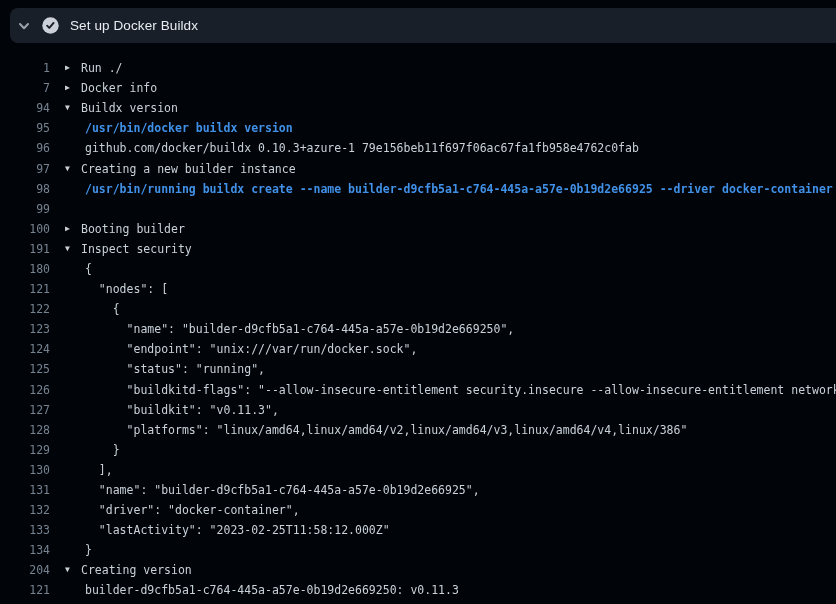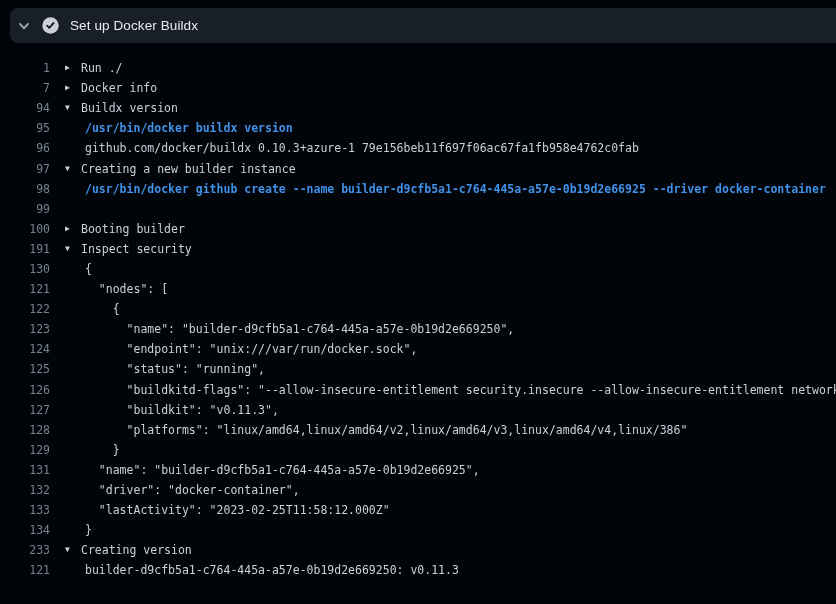--- a/index.html
+++ b/index.html
@@ -80,129 +80,134 @@
 
   <div class="row group">
     <span class="num">97</span>
     <span class="arrow">▼</span>
     <span class="text">Creating a new builder instance</span>
   </div>
 
   <div class="row command">
     <span class="num">98</span>
     <span class="arrow"></span>
-    <span class="text">/usr/bin/docker github create --name builder-d9cfb5a1-c764-445a-a57e-0b19d2e66925 --driver docker-container</span>
+    <span class="text">/usr/bin/running buildx create --name builder-d9cfb5a1-c764-445a-a57e-0b19d2e66925 --driver docker-container</span>
   </div>
 
   <div class="row output">
     <span class="num">99</span>
     <span class="arrow"></span>
   </div>
 
   <div class="row group">
     <span class="num">100</span>
     <span class="arrow">▶</span>
     <span class="text">Booting builder</span>
   </div>
 
   <div class="row group">
     <span class="num">191</span>
     <span class="arrow">▼</span>
     <span class="text">Inspect security</span>
   </div>
 
   <div class="row output">
+    <span class="num">180</span>
+    <span class="arrow"></span>
+    <span class="text">{</span>
+  </div>
+
+  <div class="row output">
+    <span class="num">121</span>
+    <span class="arrow"></span>
+    <span class="text">  "nodes": [</span>
+  </div>
+
+  <div class="row output">
+    <span class="num">122</span>
+    <span class="arrow"></span>
+    <span class="text">    {</span>
+  </div>
+
+  <div class="row output">
+    <span class="num">123</span>
+    <span class="arrow"></span>
+    <span class="text">      "name": "builder-d9cfb5a1-c764-445a-a57e-0b19d2e669250",</span>
+  </div>
+
+  <div class="row output">
+    <span class="num">124</span>
+    <span class="arrow"></span>
+    <span class="text">      "endpoint": "unix:///var/run/docker.sock",</span>
+  </div>
+
+  <div class="row output">
+    <span class="num">125</span>
+    <span class="arrow"></span>
+    <span class="text">      "status": "running",</span>
+  </div>
+
+  <div class="row output">
+    <span class="num">126</span>
+    <span class="arrow"></span>
+    <span class="text">      "buildkitd-flags": "--allow-insecure-entitlement security.insecure --allow-insecure-entitlement network.host",</span>
+  </div>
+
+  <div class="row output">
+    <span class="num">127</span>
+    <span class="arrow"></span>
+    <span class="text">      "buildkit": "v0.11.3",</span>
+  </div>
+
+  <div class="row output">
+    <span class="num">128</span>
+    <span class="arrow"></span>
+    <span class="text">      "platforms": "linux/amd64,linux/amd64/v2,linux/amd64/v3,linux/amd64/v4,linux/386"</span>
+  </div>
+
+  <div class="row output">
+    <span class="num">129</span>
+    <span class="arrow"></span>
+    <span class="text">    }</span>
+  </div>
+
+  <div class="row output">
     <span class="num">130</span>
     <span class="arrow"></span>
-    <span class="text">{</span>
+    <span class="text">  ],</span>
+  </div>
+
+  <div class="row output">
+    <span class="num">131</span>
+    <span class="arrow"></span>
+    <span class="text">  "name": "builder-d9cfb5a1-c764-445a-a57e-0b19d2e66925",</span>
+  </div>
+
+  <div class="row output">
+    <span class="num">132</span>
+    <span class="arrow"></span>
+    <span class="text">  "driver": "docker-container",</span>
+  </div>
+
+  <div class="row output">
+    <span class="num">133</span>
+    <span class="arrow"></span>
+    <span class="text">  "lastActivity": "2023-02-25T11:58:12.000Z"</span>
+  </div>
+
+  <div class="row output">
+    <span class="num">134</span>
+    <span class="arrow"></span>
+    <span class="text">}</span>
+  </div>
+
+  <div class="row group">
+    <span class="num">204</span>
+    <span class="arrow">▼</span>
+    <span class="text">Creating version</span>
   </div>
 
   <div class="row output">
     <span class="num">121</span>
     <span class="arrow"></span>
-    <span class="text">  "nodes": [</span>
-  </div>
-
-  <div class="row output">
-    <span class="num">122</span>
-    <span class="arrow"></span>
-    <span class="text">    {</span>
-  </div>
-
-  <div class="row output">
-    <span class="num">123</span>
-    <span class="arrow"></span>
-    <span class="text">      "name": "builder-d9cfb5a1-c764-445a-a57e-0b19d2e669250",</span>
-  </div>
-
-  <div class="row output">
-    <span class="num">124</span>
-    <span class="arrow"></span>
-    <span class="text">      "endpoint": "unix:///var/run/docker.sock",</span>
-  </div>
-
-  <div class="row output">
-    <span class="num">125</span>
-    <span class="arrow"></span>
-    <span class="text">      "status": "running",</span>
-  </div>
-
-  <div class="row output">
-    <span class="num">126</span>
-    <span class="arrow"></span>
-    <span class="text">      "buildkitd-flags": "--allow-insecure-entitlement security.insecure --allow-insecure-entitlement network.host",</span>
-  </div>
-
-  <div class="row output">
-    <span class="num">127</span>
-    <span class="arrow"></span>
-    <span class="text">      "buildkit": "v0.11.3",</span>
-  </div>
-
-  <div class="row output">
-    <span class="num">128</span>
-    <span class="arrow"></span>
-    <span class="text">      "platforms": "linux/amd64,linux/amd64/v2,linux/amd64/v3,linux/amd64/v4,linux/386"</span>
-  </div>
-
-  <div class="row output">
-    <span class="num">129</span>
-    <span class="arrow"></span>
-    <span class="text">    }</span>
-  </div>
-
-
-  <div class="row output">
-    <span class="num">131</span>
-    <span class="arrow"></span>
-    <span class="text">  "name": "builder-d9cfb5a1-c764-445a-a57e-0b19d2e66925",</span>
-  </div>
-
-  <div class="row output">
-    <span class="num">132</span>
-    <span class="arrow"></span>
-    <span class="text">  "driver": "docker-container",</span>
-  </div>
-
-  <div class="row output">
-    <span class="num">133</span>
-    <span class="arrow"></span>
-    <span class="text">  "lastActivity": "2023-02-25T11:58:12.000Z"</span>
-  </div>
-
-  <div class="row output">
-    <span class="num">134</span>
-    <span class="arrow"></span>
-    <span class="text">}</span>
-  </div>
-
-  <div class="row group">
-    <span class="num">233</span>
-    <span class="arrow">▼</span>
-    <span class="text">Creating version</span>
-  </div>
-
-  <div class="row output">
-    <span class="num">121</span>
-    <span class="arrow"></span>
     <span class="text">builder-d9cfb5a1-c764-445a-a57e-0b19d2e669250: v0.11.3</span>
   </div>
 </div>
 
 </body></html>

